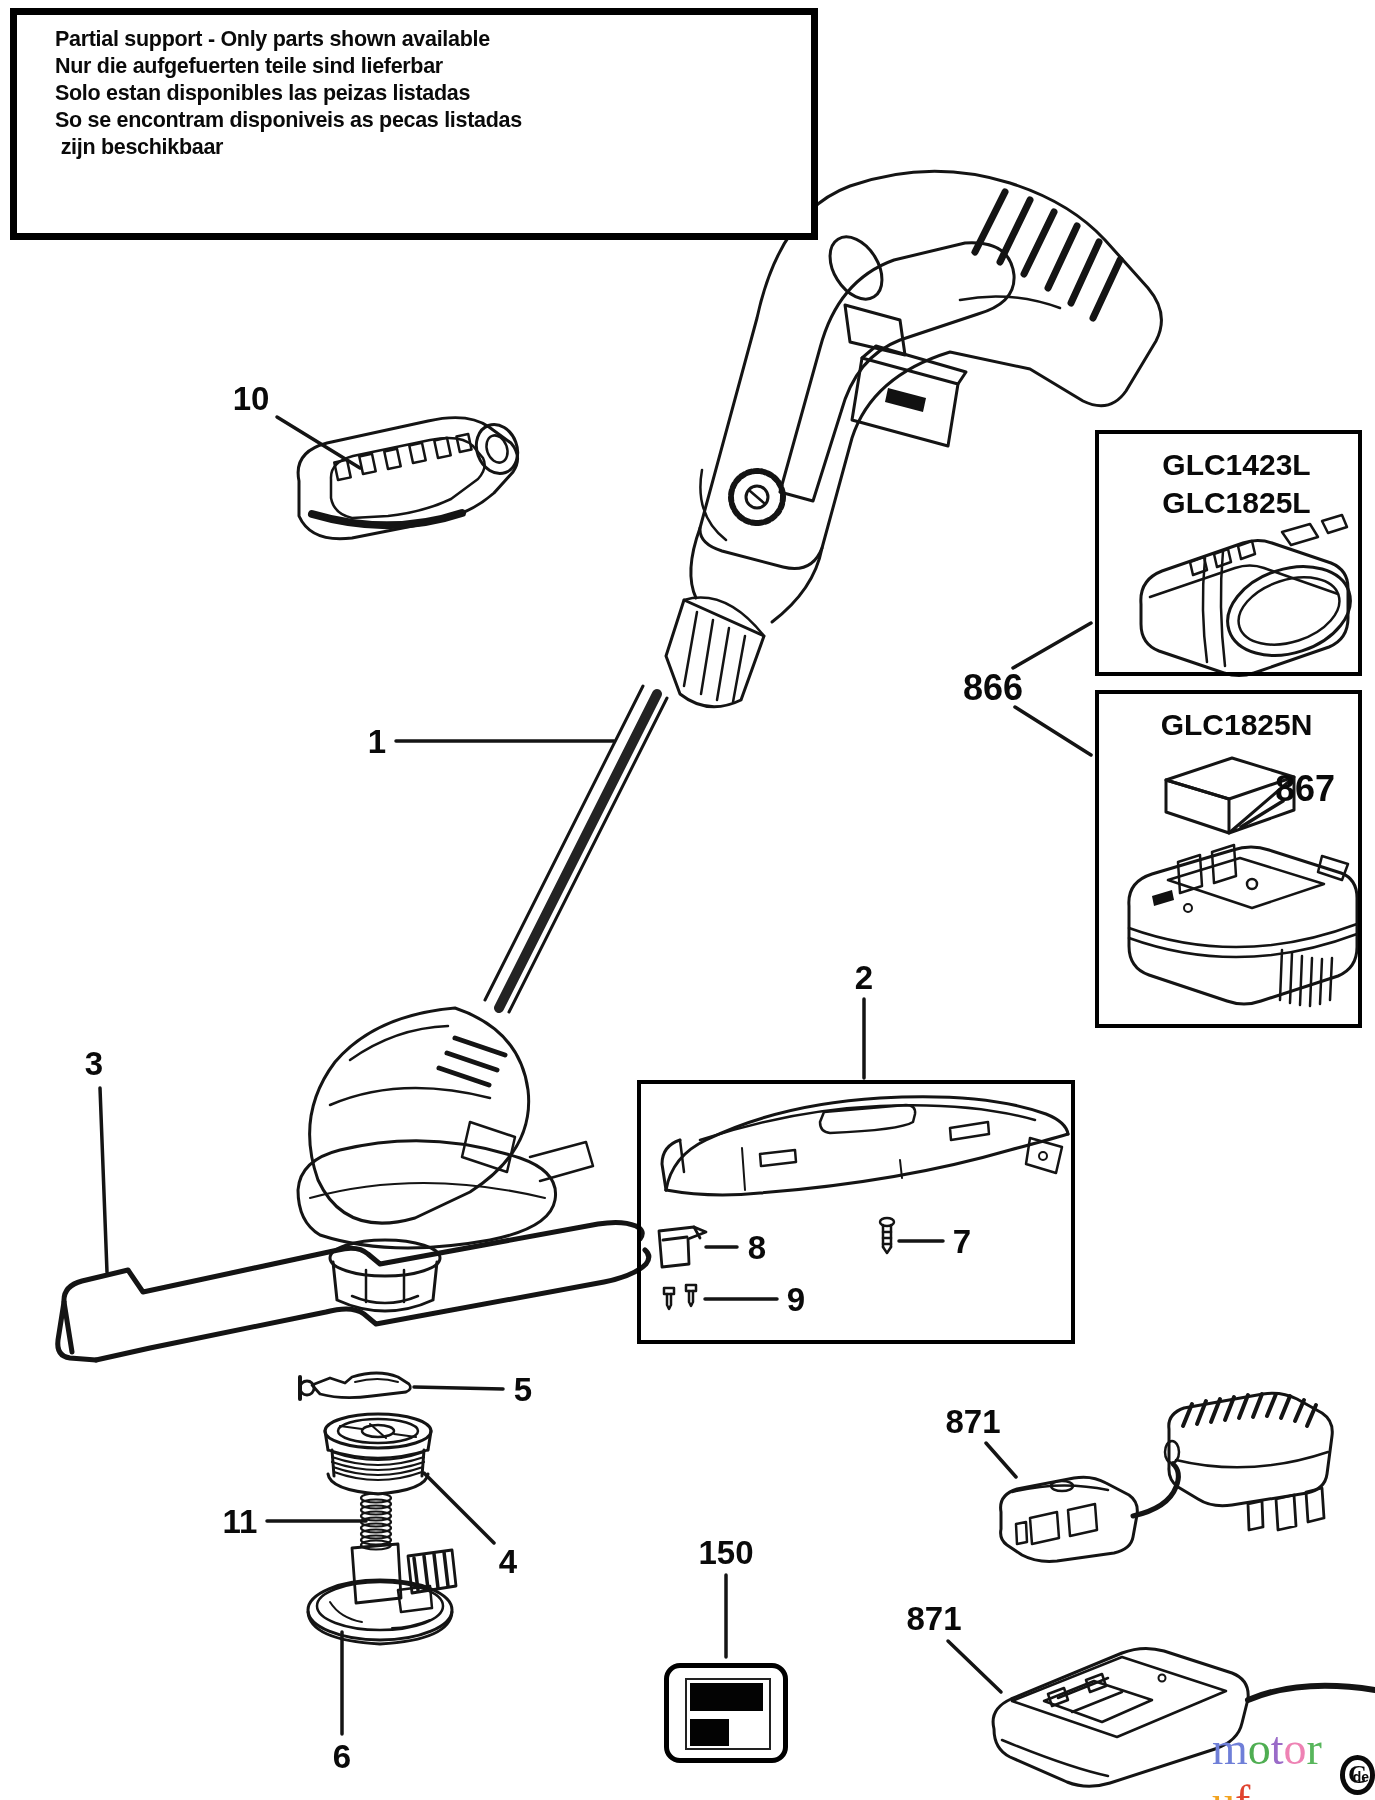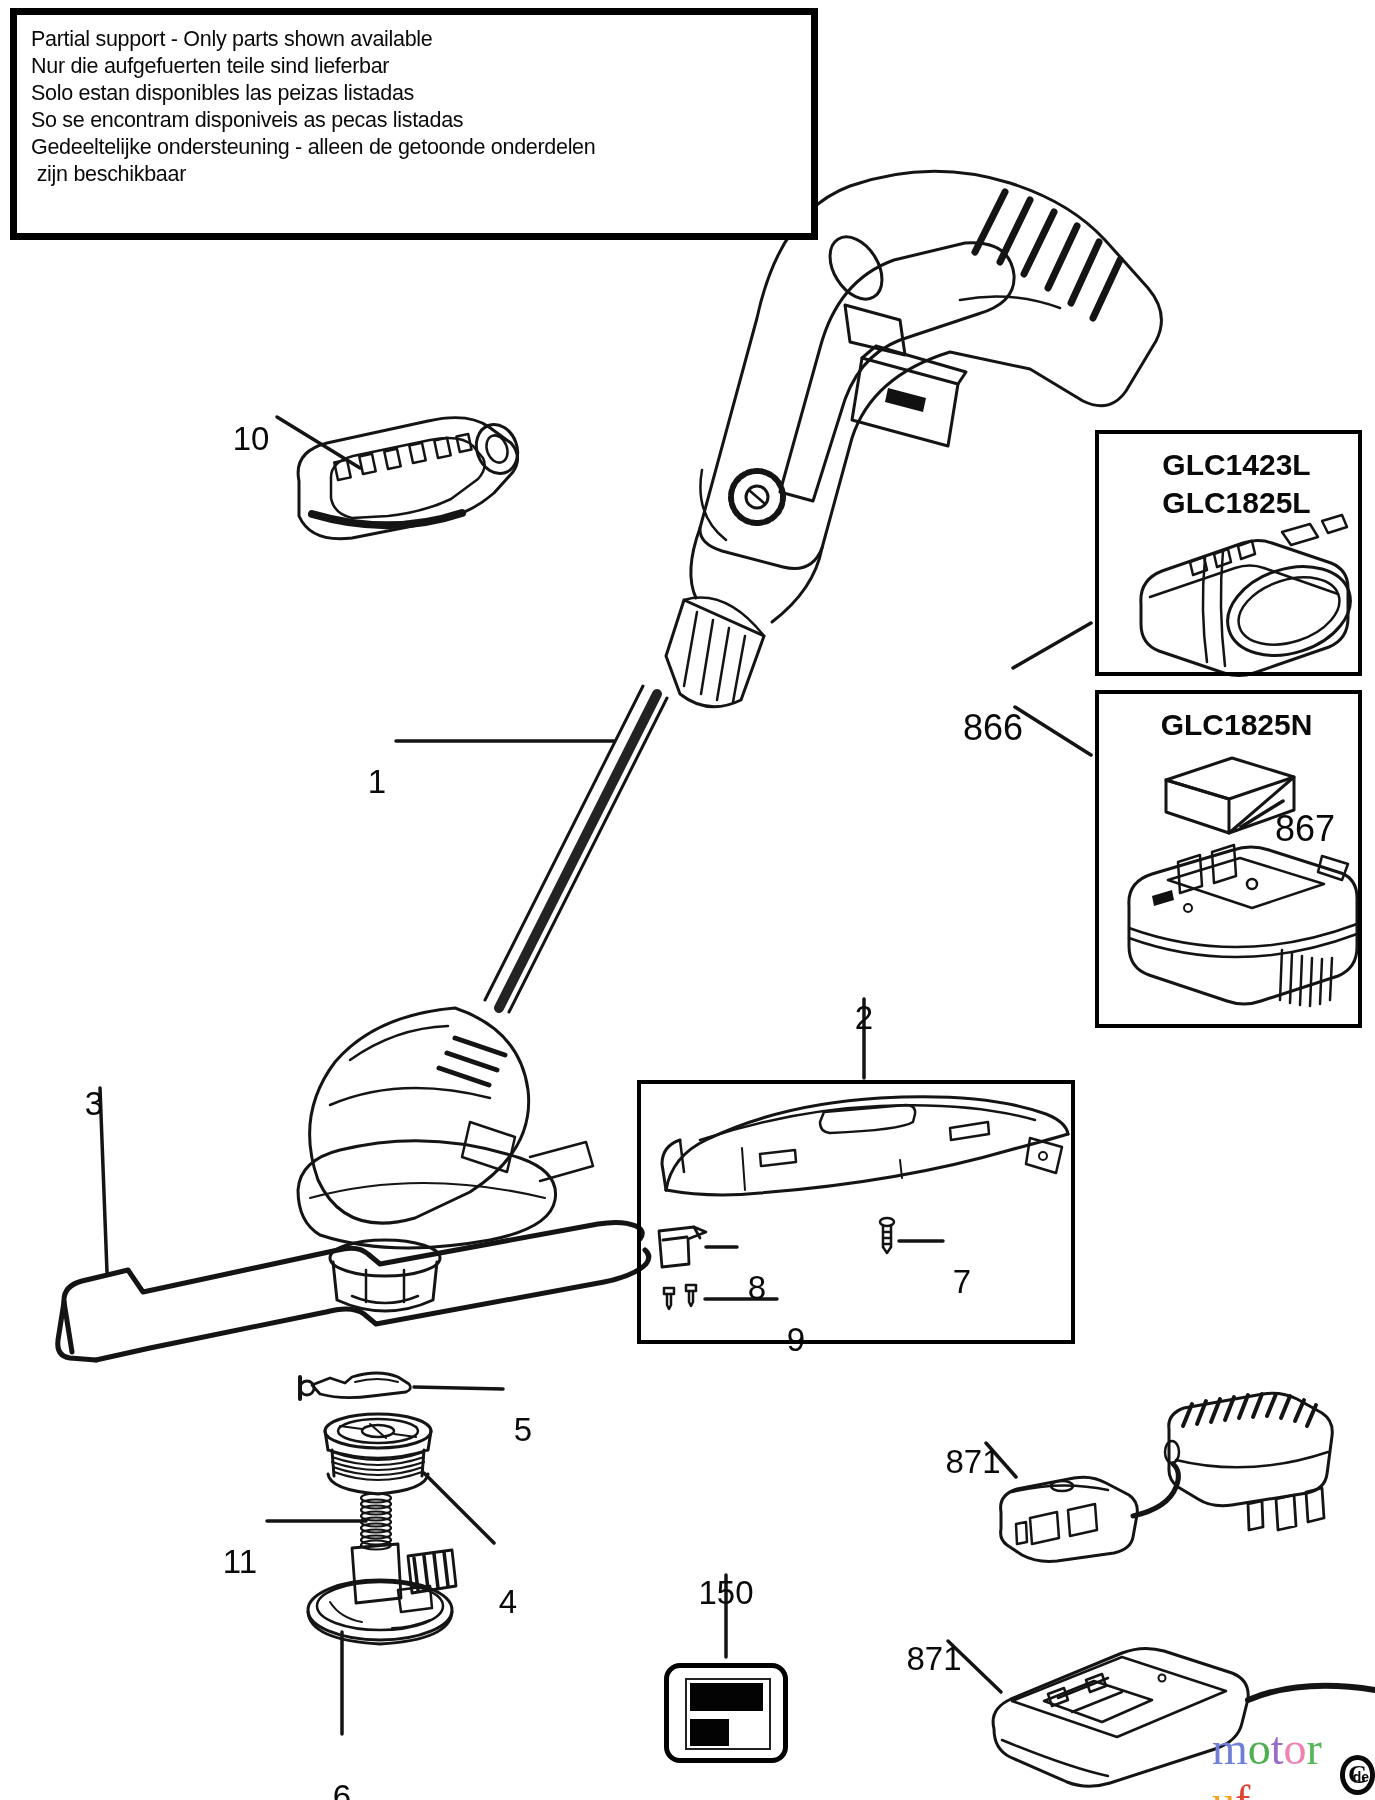--- a/index.html
+++ b/index.html
@@ -1,23 +1,23 @@
 <!DOCTYPE html>
 <html><head>
 <meta charset="utf-8">
 <style>
   html,body{margin:0;padding:0;background:#e8e8e8;}
   .page{position:relative;width:1375px;height:1800px;background:#ffffff;overflow:hidden;
         font-family:"Liberation Sans",sans-serif;color:#0a0a0a;}
   .art{position:absolute;left:0;top:0;width:1375px;height:1800px;}
   .warning-box{position:absolute;left:10px;top:8px;width:766px;height:196px;
         border:7px solid #000;padding:11px 14px;background:#fff;}
-  .warning-line{font-weight:normal;font-size:21.5px;line-height:27px;letter-spacing:-0.3px;white-space:pre;}
-  .lbl{position:absolute;transform:translate(-50%,-50%);font-weight:normal;font-size:33px;
-        line-height:1;white-space:nowrap;margin-top:40px;}
+  .warning-line{font-weight:bold;font-size:21.5px;line-height:27px;letter-spacing:-0.3px;white-space:pre;margin-left:24px;}
+  .lbl{position:absolute;transform:translate(-50%,-50%);font-weight:bold;font-size:33px;
+        line-height:1;white-space:nowrap;}
   .lbl.big{font-size:36px;}
   .box{position:absolute;border:4px solid #000;background:transparent;text-align:center;}
   .model-title{font-weight:bold;font-size:30px;line-height:38px;margin:12px 0 0 16px;}
   .plate-outer{position:absolute;left:664px;top:1663px;width:114px;height:90px;
         border:5px solid #000;border-radius:16px;background:#fff;}
   .plate-inner{position:absolute;left:16px;top:10px;width:82px;height:68px;border:2px solid #222;}
   .plate-bar1{position:absolute;left:3px;top:3px;width:73px;height:28px;background:#030303;}
   .plate-bar2{position:absolute;left:3px;top:39px;width:39px;height:27px;background:#030303;}
   .watermark{position:absolute;left:1212px;top:1752px;height:46px;
         font-family:"Liberation Serif",serif;font-size:46px;font-weight:normal;
@@ -306,21 +306,20 @@
       <path d="M 948 1641 L 1001 1692"></path>
       <path d="M 726 1575 L 726 1657"></path>
     </g>
   </svg>
 
   <div class="warning-box">
     <div class="warning-line">Partial support - Only parts shown available</div>
     <div class="warning-line">Nur die aufgefuerten teile sind lieferbar</div>
     <div class="warning-line">Solo estan disponibles las peizas listadas</div>
     <div class="warning-line">So se encontram disponiveis as pecas listadas</div>
-    <div class="warning-line">Gedeeltelijke ondersteuning - alleen de getoonde onderdelen</div>
     <div class="warning-line"> zijn beschikbaar</div>
   </div>
 
   <div class="lbl" style="left:251px;top:398px">10</div>
   <div class="lbl" style="left:377px;top:741px">1</div>
   <div class="lbl" style="left:864px;top:977px">2</div>
   <div class="lbl" style="left:94px;top:1063px">3</div>
   <div class="lbl" style="left:508px;top:1561px">4</div>
   <div class="lbl" style="left:523px;top:1389px">5</div>
   <div class="lbl" style="left:342px;top:1756px">6</div>

